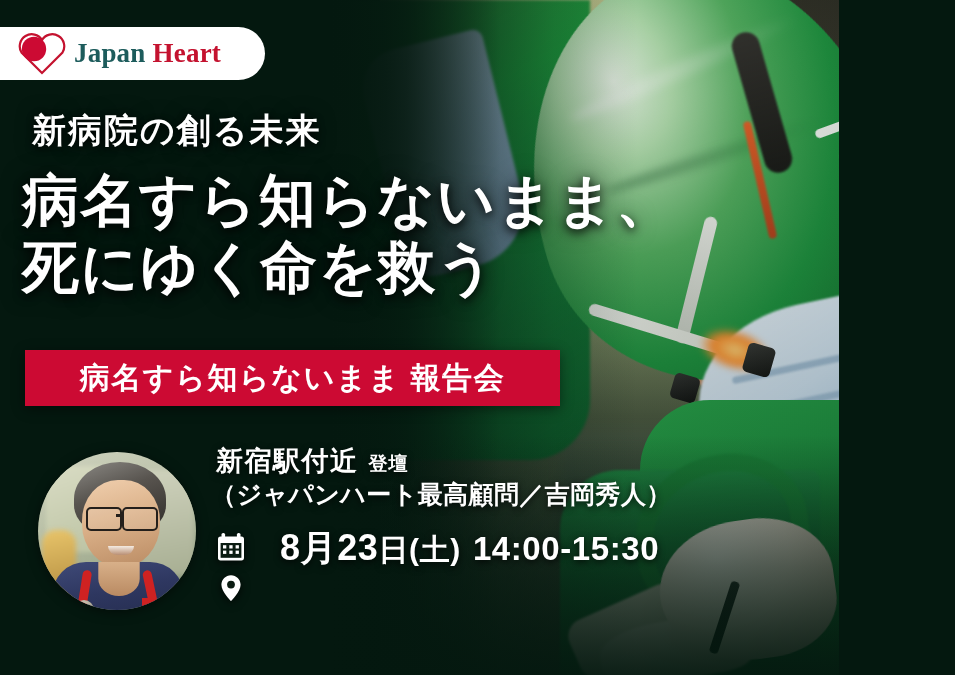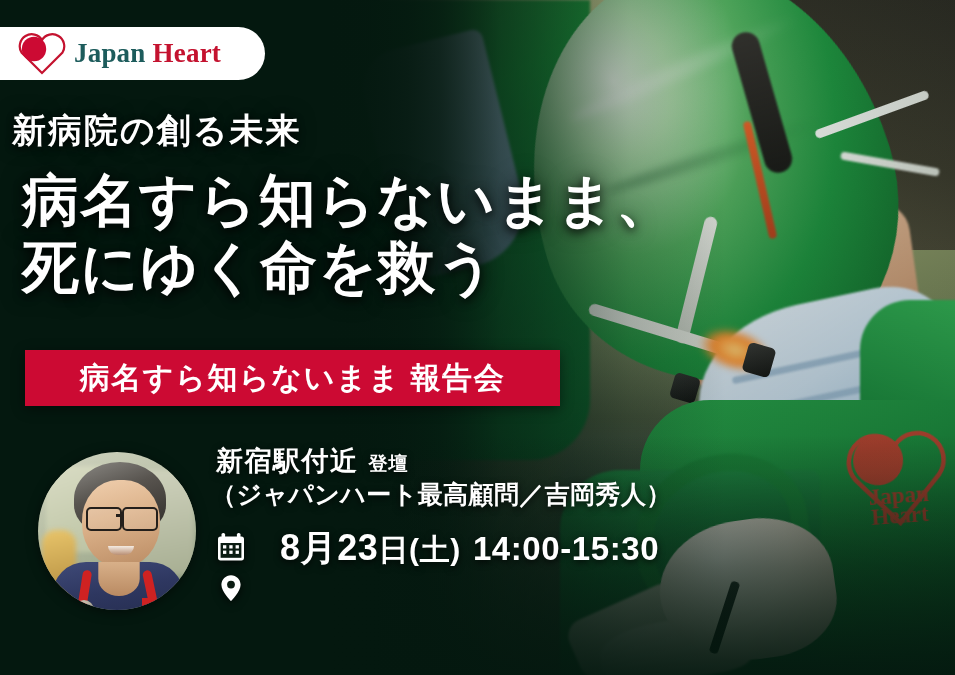--- a/index.html
+++ b/index.html
@@ -2,21 +2,21 @@
 <html><head>
 <meta charset="utf-8">
 <style>
   html,body{margin:0;padding:0;}
   body{
     width:955px;height:675px;overflow:hidden;
     background:#04180f;
     font-family:"Liberation Sans","DejaVu Sans",sans-serif;
   }
   #banner{
-    position:relative;width:955px;height:675px;overflow:hidden;
+    position:relative;width:839px;height:675px;overflow:hidden;
     background:#04180f;
   }
 
   
   .photo{position:absolute;inset:0;overflow:hidden;}
 
   
   .wall{position:absolute;left:380px;top:0;width:575px;height:360px;
         background:linear-gradient(160deg,#cfd09a 0%,#b9bd84 35%,#9aa471 60%,#6d7a52 100%);}
   .wall-dark{position:absolute;left:760px;top:0;width:195px;height:250px;
@@ -172,21 +172,21 @@
         background:#ffffff;border-radius:0 27px 27px 0;
         display:flex;align-items:center;padding-left:18px;box-sizing:border-box;}
   .logo-mark{width:48px;height:42px;flex:0 0 auto;margin-right:8px;}
   .logo-mark svg{display:block;width:100%;height:100%;}
   .logo-text{font-family:"Liberation Serif","DejaVu Serif",serif;
         font-size:27px;font-weight:700;letter-spacing:.2px;white-space:nowrap;}
   .logo-jp{color:#1d5c5c;}
   .logo-ht{color:#c4122f;margin-left:7px;}
 
   
-  .kicker{position:absolute;left:12px;top:108px;
+  .kicker{position:absolute;left:32px;top:108px;
         font-size:34px;font-weight:700;color:#ffffff;letter-spacing:2px;
         text-shadow:0 2px 7px rgba(0,0,0,.88),0 0 18px rgba(0,0,0,.6);}
   .headline{position:absolute;left:22px;top:168px;width:620px;}
   .headline .hl{font-family:"Liberation Serif","DejaVu Serif",serif;
         font-size:57px;font-weight:700;color:#ffffff;line-height:1.17;
         letter-spacing:1.5px;white-space:nowrap;
         text-shadow:0 3px 10px rgba(0,0,0,.9),0 0 22px rgba(0,0,0,.65);}
 
   
   .ribbon{position:absolute;left:25px;top:350px;width:535px;height:56px;

